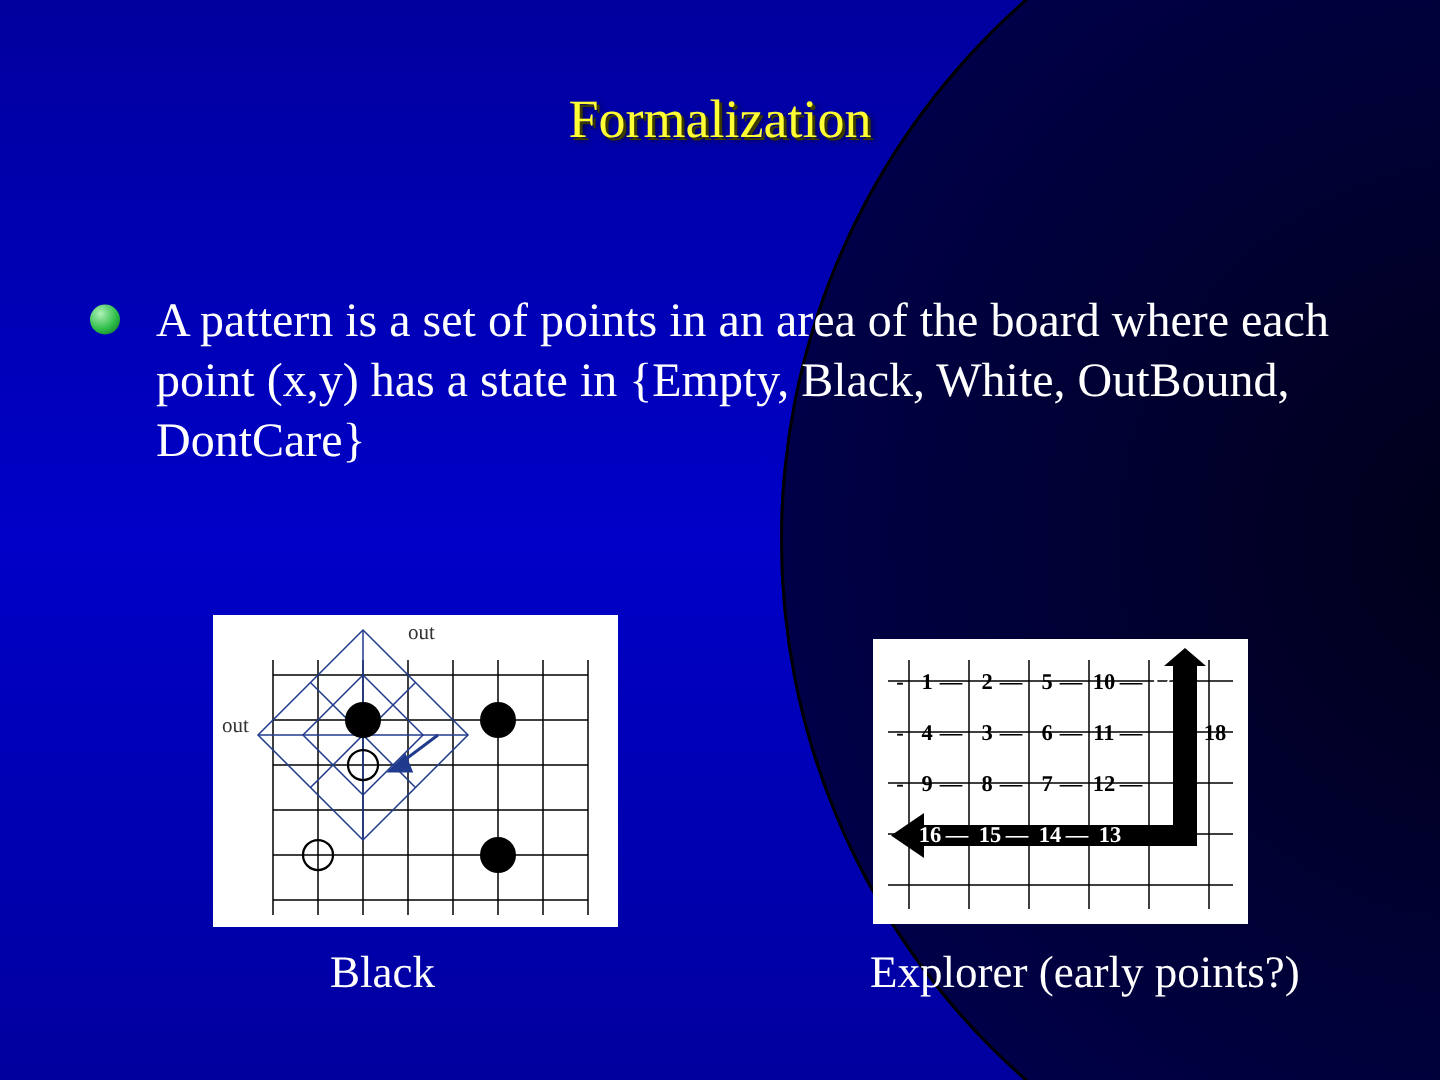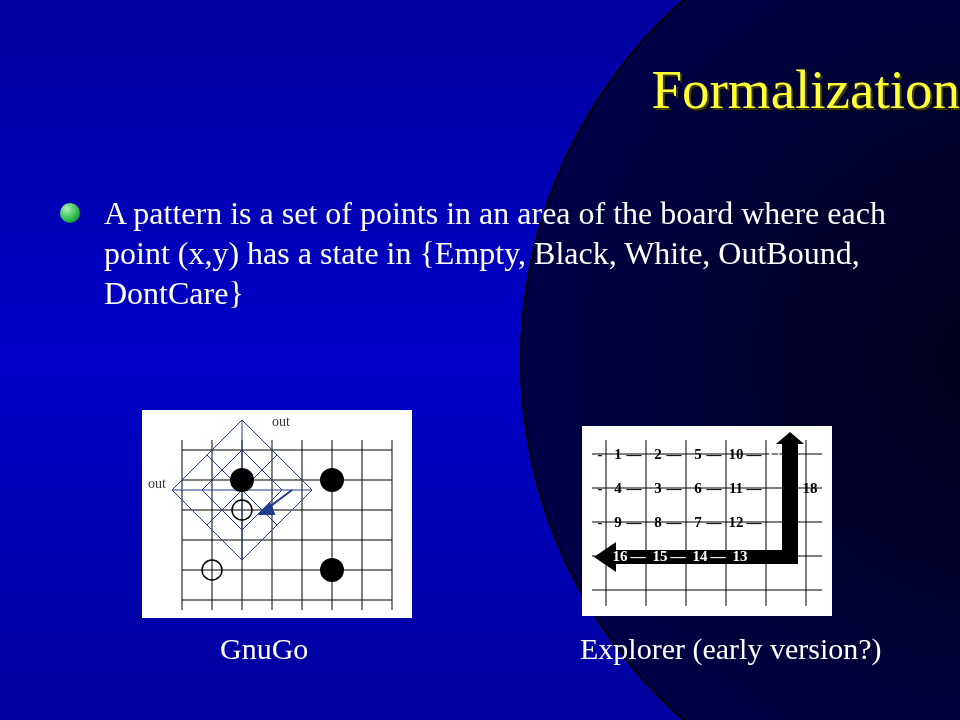--- a/index.html
+++ b/index.html
@@ -27,22 +27,22 @@
     height: 960px;
     border-radius: 50%;
     background: radial-gradient(circle at center, #000018 0%, #000040 60%, #000060 100%);
     box-shadow: 0 0 0 2px #000 inset;
   }
   .title {
     position: absolute;
     top: 58px;
     left: 0;
     width: 960px;
-    text-align: right;
-    font-size: 55px;
+    text-align: center;
+    font-size: 36px;
     font-weight: 400;
     color: #ffff33;
     text-shadow: 2px 2px 0 #3a3a00, 3px 3px 4px rgba(0,0,0,.6);
   }
   .body {
     position: absolute;
     top: 170px;
     left: 60px;
     width: 840px;
   }
@@ -222,16 +222,16 @@
             <text x="74" y="131">15</text>
             <text x="92" y="131">—</text>
             <text x="114" y="131">14</text>
             <text x="132" y="131">—</text>
             <text x="154" y="131">13</text>
           </g>
         </g>
       </svg>
     </div>
 
-    <div class="caption left">GnuGo</div>
-    <div class="caption right">Explorer (early version?)</div>
+    <div class="caption left">Black</div>
+    <div class="caption right">Explorer (early points?)</div>
   </div>
 </div>
 
 </body></html>

